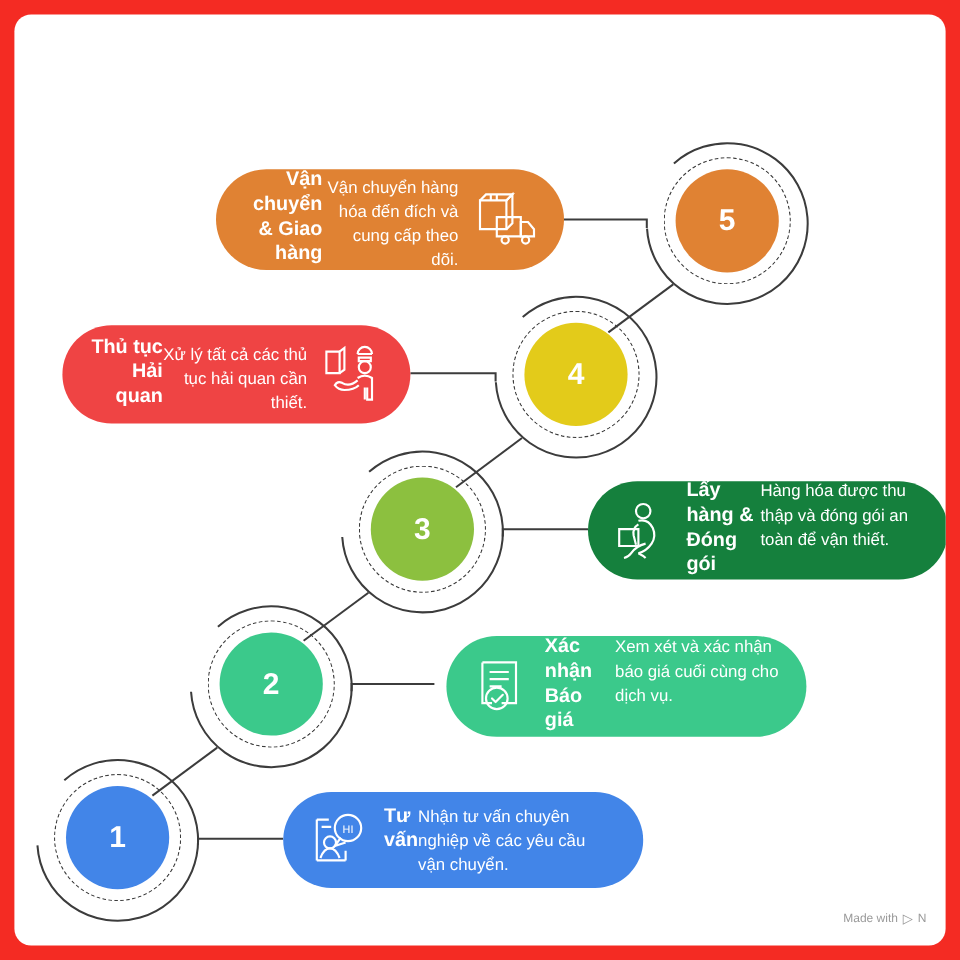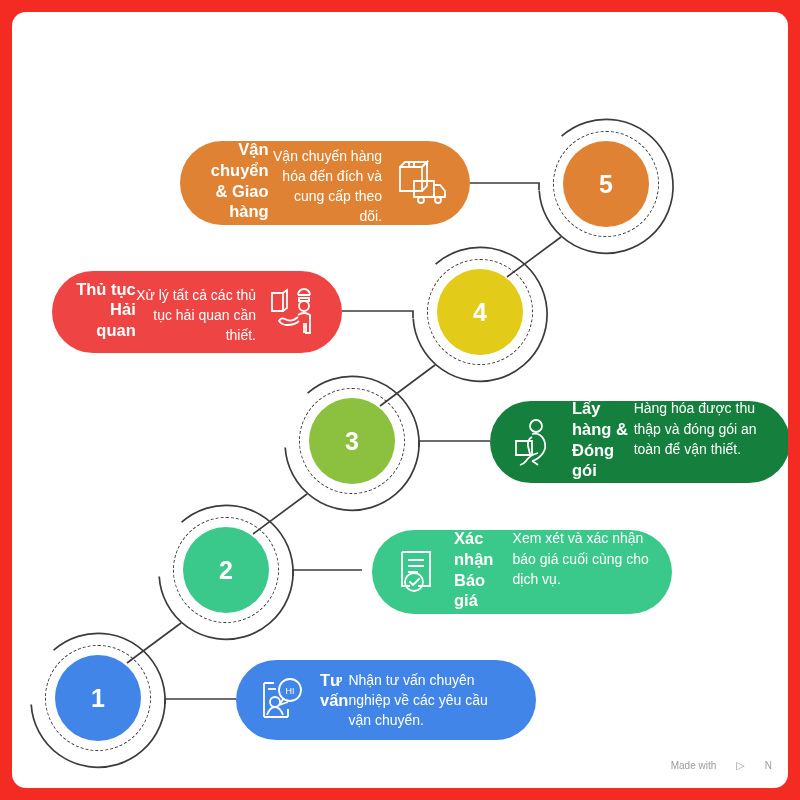--- a/index.html
+++ b/index.html
@@ -63,21 +63,21 @@
 
   
   #node-5{left:526px;top:104px;}
   #node-4{left:400px;top:232px;}
   #node-3{left:272px;top:361px;}
   #node-2{left:146px;top:490px;}
   #node-1{left:18px;top:618px;}
 
   .wm{
     position:absolute;right:16px;bottom:16px;
-    font-size:10px;color:#9a9a9a;display:flex;align-items:center;gap:20px;
+    font-size:10px;color:#9a9a9a;display:flex;align-items:center;gap:4px;
   }
   .wm .play{font-size:11px;color:#9a9a9a;}
 </style>
 </head>
 <body>
 
 <div id="frame">
   <div id="canvas">
 
     <svg id="lines" viewBox="0 0 800 800" xmlns="http://www.w3.org/2000/svg">

